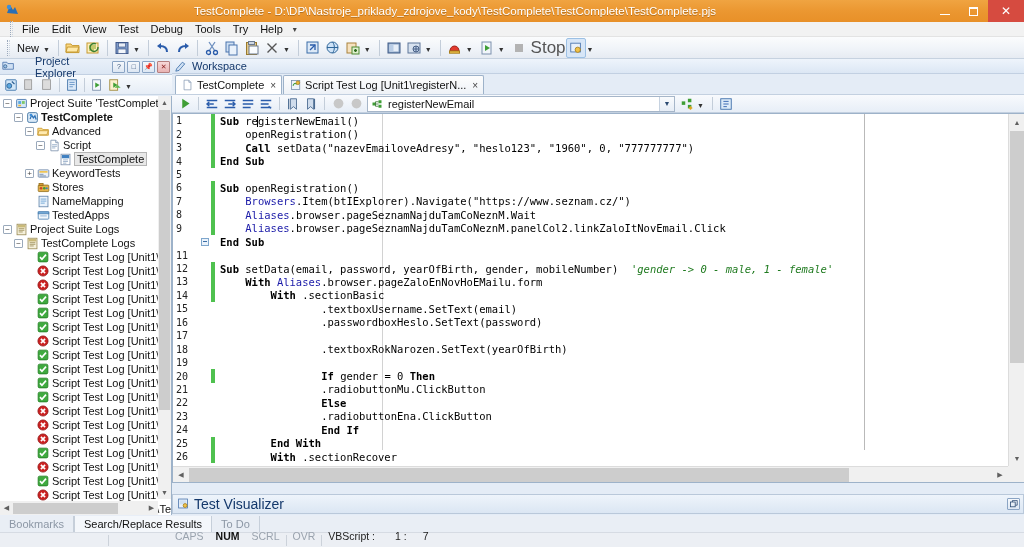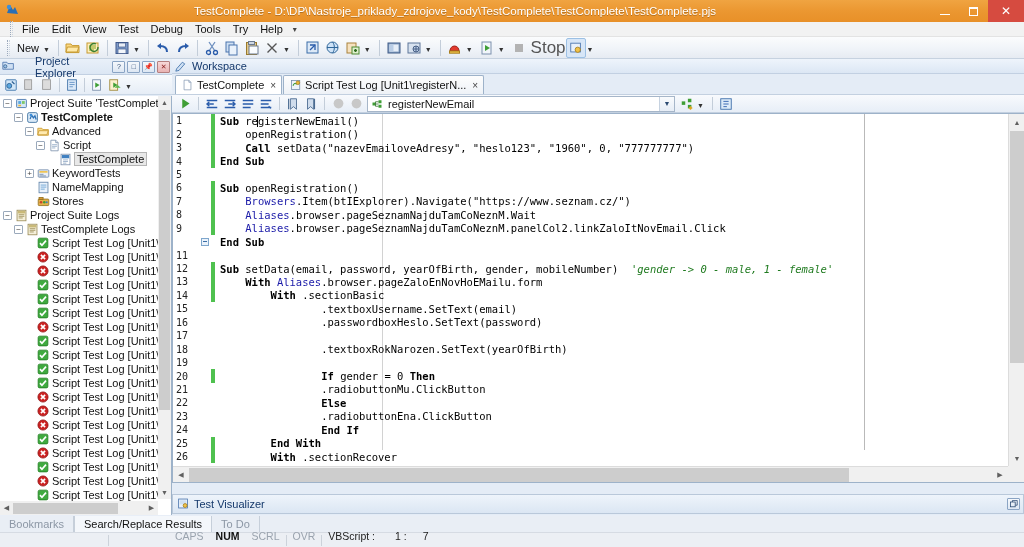--- a/index.html
+++ b/index.html
@@ -188,21 +188,21 @@
   .tsb-v { position:absolute; right:0; top:0; bottom:16px; width:13px; background:#f0f0f0; }
   .tsb-h { position:absolute; left:0; right:13px; bottom:0; height:14px; background:#f0f0f0; display:flex; align-items:center;}
   .tsb-arrow { width:13px;height:13px;display:flex;align-items:center;justify-content:center;font-size:7px;color:#606060;}
 
   
   .visualizer {
     position:absolute; left:172px; top:494px; width:852px; height:20px;
     background:linear-gradient(to bottom,#eef4fb,#dbe6f3);
     border:1px solid #b9c8da; display:flex; align-items:center; padding-left:4px;
   }
-  .visualizer .vz-title { font-size:11px; color:#14386b; margin-left:4px; flex:1 1 auto;}
+  .visualizer .vz-title { font-size:14px; color:#14386b; margin-left:4px; flex:1 1 auto;}
   .vz-btn {
     width:13px;height:12px;margin-right:3px;border:1px solid #8aa4c4;
     background:linear-gradient(to bottom,#f5f8fc,#dde7f3); border-radius:1px;
     display:flex;align-items:center;justify-content:center;
   }
 
   
   .bottom-tabs {
     position:absolute; left:0; top:516px; width:1024px; height:16px;
     background:#e9eef5; display:flex; align-items:center;
@@ -521,38 +521,49 @@
                 <rect x="3" y="5" width="10" height="2" fill="#f0c24a"></rect>
                 <path d="M3 9h5M3 11h8" stroke="#6a84a6"></path>
               </svg>
             </span>
             <span class="tlabel">KeywordTests</span>
           </div>
           <div class="tnode" style="padding-left: 25px;">
             <span class="exp none"></span>
             <span class="ticon">
               <svg width="13" height="13" viewBox="0 0 16 16">
-                <rect x="2.5" y="1.5" width="11" height="13" fill="#eaf2fb" stroke="#5f82a8"></rect>
-                <path d="M4.5 5h7M4.5 7.5h7M4.5 10h5" stroke="#5f9bd0"></path>
-              </svg>
-            </span>
-            <span class="tlabel">NameMapping</span>
-          </div>
-          <div class="tnode" style="padding-left: 25px;">
-            <span class="exp none"></span>
-            <span class="ticon">
-              <svg width="13" height="13" viewBox="0 0 16 16">
                 <rect x="1.5" y="5" width="13" height="8" rx="1" fill="#e4b24a" stroke="#94701e"></rect>
                 <rect x="2.5" y="3" width="5" height="2.5" fill="#d99a33" stroke="#94701e"></rect>
                 <circle cx="5" cy="9" r="1.6" fill="#c9442d"></circle>
                 <circle cx="9" cy="9" r="1.6" fill="#3f9e36"></circle>
                 <circle cx="12" cy="9" r="1.3" fill="#3f7fc0"></circle>
               </svg>
             </span>
             <span class="tlabel">Stores</span>
+          </div>
+          <div class="tnode" style="padding-left: 25px;">
+            <span class="exp none"></span>
+            <span class="ticon">
+              <svg width="13" height="13" viewBox="0 0 16 16">
+                <rect x="2.5" y="1.5" width="11" height="13" fill="#eaf2fb" stroke="#5f82a8"></rect>
+                <path d="M4.5 5h7M4.5 7.5h7M4.5 10h5" stroke="#5f9bd0"></path>
+              </svg>
+            </span>
+            <span class="tlabel">NameMapping</span>
+          </div>
+          <div class="tnode" style="padding-left: 25px;">
+            <span class="exp none"></span>
+            <span class="ticon">
+              <svg width="13" height="13" viewBox="0 0 16 16">
+                <rect x="1.5" y="3.5" width="13" height="9" rx="1" fill="#f3f8fc" stroke="#4a7fb0"></rect>
+                <rect x="1.5" y="3.5" width="13" height="2.4" fill="#7fb4e0" stroke="#4a7fb0"></rect>
+                <path d="M4 8.5h8" stroke="#7fa8cf"></path>
+              </svg>
+            </span>
+            <span class="tlabel">TestedApps</span>
           </div>
           <div class="tnode" style="padding-left: 3px;">
             <span class="exp">−</span>
             <span class="ticon">
               <svg width="13" height="13" viewBox="0 0 16 16">
                 <rect x="2.5" y="1.5" width="11" height="13" fill="#f5f0da" stroke="#9a8b55"></rect>
                 <rect x="3.5" y="2.5" width="9" height="3" fill="#c9b978"></rect>
                 <path d="M4.5 7h7M4.5 9h7M4.5 11h5" stroke="#9a8b55"></path>
               </svg>
             </span>

